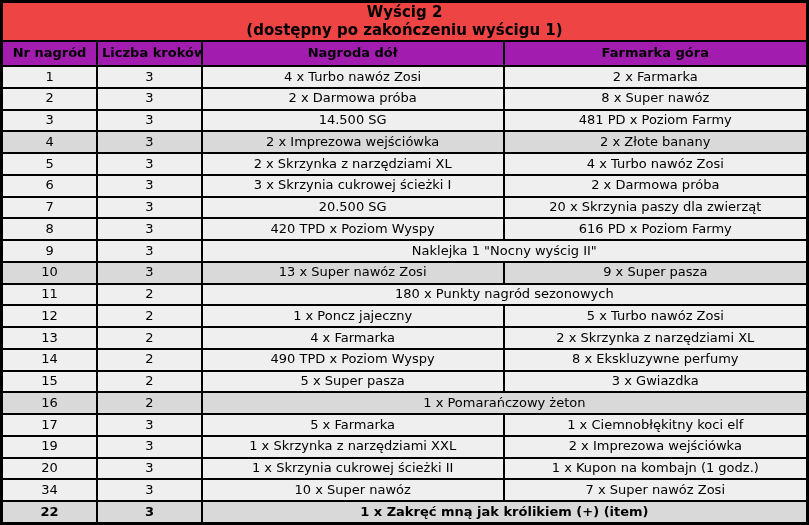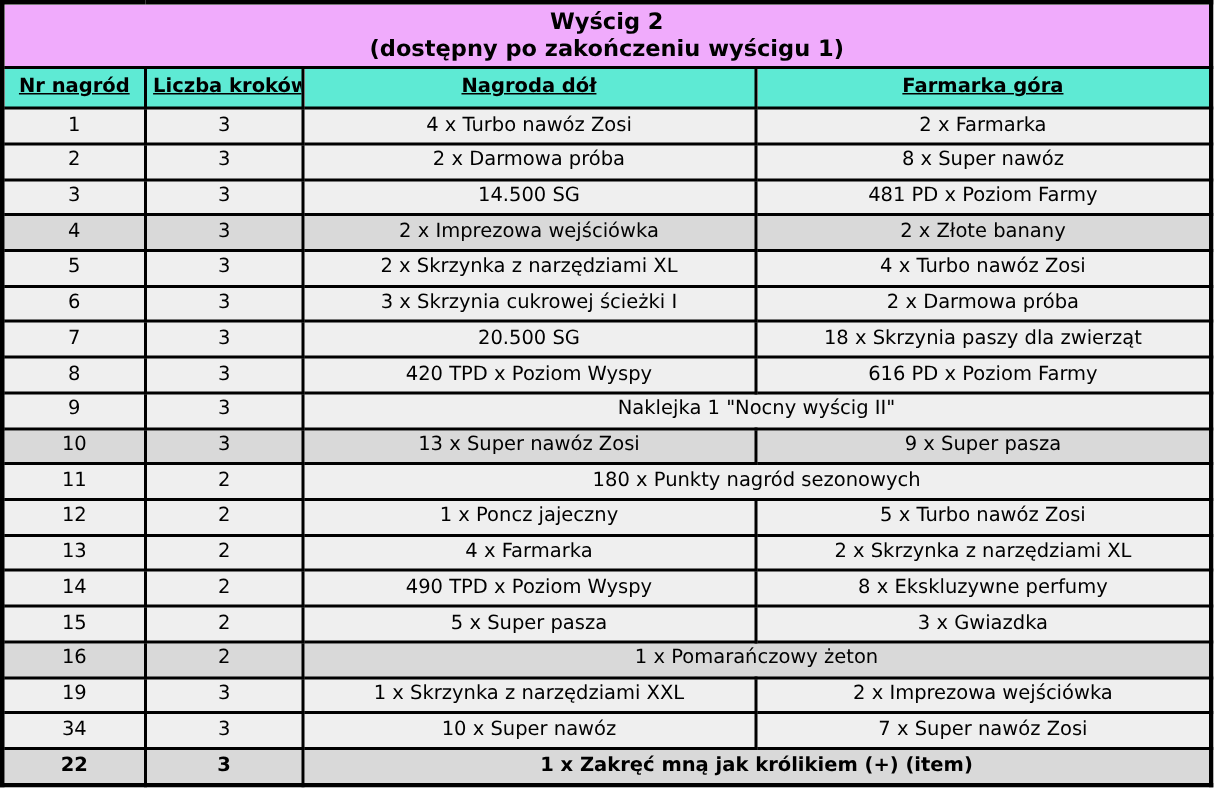--- a/index.html
+++ b/index.html
@@ -35,28 +35,27 @@
     border: 3px solid #000000;
   }
   .col-nr    { width: 95px;  }
   .col-steps { width: 104px; }
   .col-down  { width: 300px; }
   .col-up    { width: 302px; }
   tr.title-row td {
     font-weight: bold;
     font-size: 15px;
     height: 36px;
-    background: #f0abfc;
+    background: #ef4444;
     white-space: normal;
   }
   tr.header-row th {
     font-weight: bold;
-    background: #5eead4;
+    background: #a21caf;
     height: 22px;
-    text-decoration: underline;
   }
   tr.data-row td {
     background: #efefef;
     height: 19px;
   }
   tr.data-row.shaded td {
     background: #d9d9d9;
   }
   tr.data-row.bold td {
     font-weight: bold;
@@ -120,21 +119,21 @@
         <tr class="data-row">
           <td>6</td>
           <td>3</td>
           <td>3 x Skrzynia cukrowej ścieżki I</td>
           <td>2 x Darmowa próba</td>
         </tr>
         <tr class="data-row">
           <td>7</td>
           <td>3</td>
           <td>20.500 SG</td>
-          <td>18 x Skrzynia paszy dla zwierząt</td>
+          <td>20 x Skrzynia paszy dla zwierząt</td>
         </tr>
         <tr class="data-row">
           <td>8</td>
           <td>3</td>
           <td>420 TPD x Poziom Wyspy</td>
           <td>616 PD x Poziom Farmy</td>
         </tr>
         <tr class="data-row">
           <td>9</td>
           <td>3</td>
@@ -174,24 +173,36 @@
           <td>2</td>
           <td>5 x Super pasza</td>
           <td>3 x Gwiazdka</td>
         </tr>
         <tr class="data-row shaded">
           <td>16</td>
           <td>2</td>
           <td colspan="2">1 x Pomarańczowy żeton</td>
         </tr>
         <tr class="data-row">
+          <td>17</td>
+          <td>3</td>
+          <td>5 x Farmarka</td>
+          <td>1 x Ciemnobłękitny koci elf</td>
+        </tr>
+        <tr class="data-row">
           <td>19</td>
           <td>3</td>
           <td>1 x Skrzynka z narzędziami XXL</td>
           <td>2 x Imprezowa wejściówka</td>
+        </tr>
+        <tr class="data-row">
+          <td>20</td>
+          <td>3</td>
+          <td>1 x Skrzynia cukrowej ścieżki II</td>
+          <td>1 x Kupon na kombajn (1 godz.)</td>
         </tr>
         <tr class="data-row">
           <td>34</td>
           <td>3</td>
           <td>10 x Super nawóz</td>
           <td>7 x Super nawóz Zosi</td>
         </tr>
         <tr class="data-row shaded bold">
           <td>22</td>
           <td>3</td>

